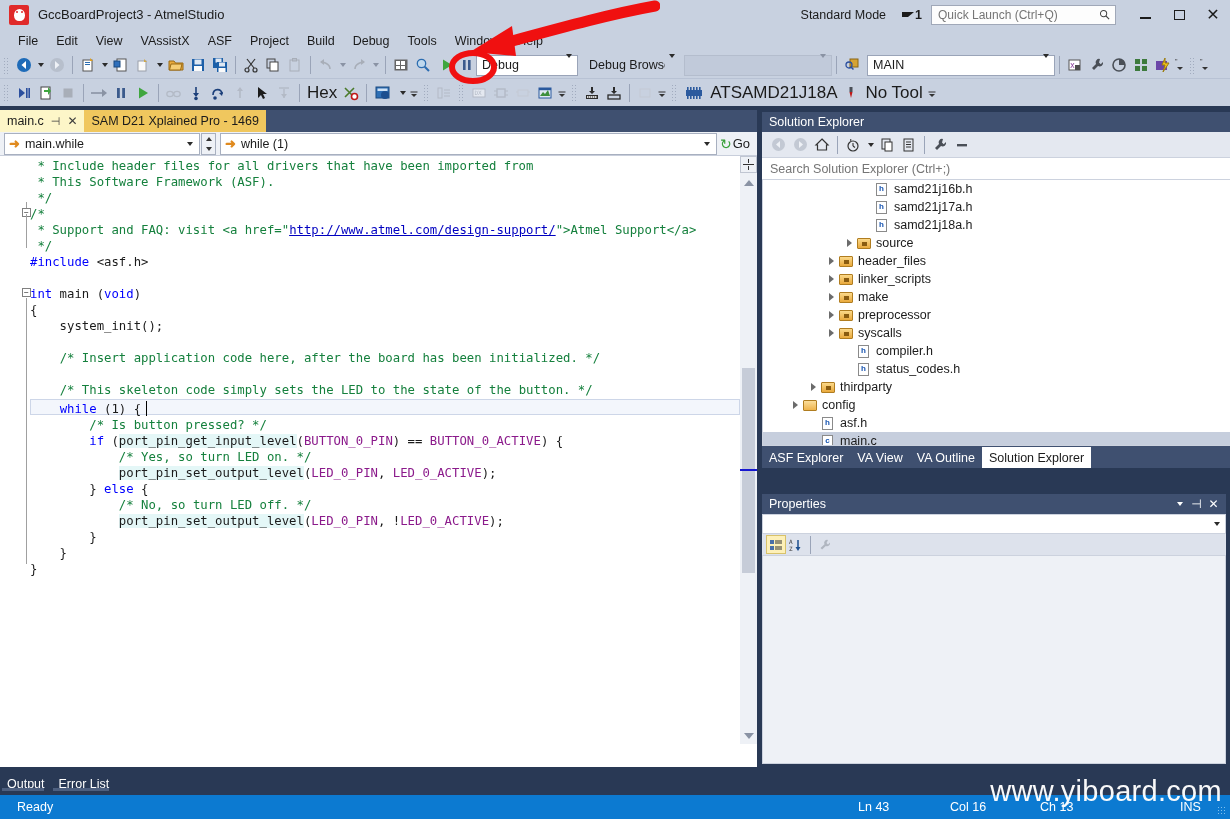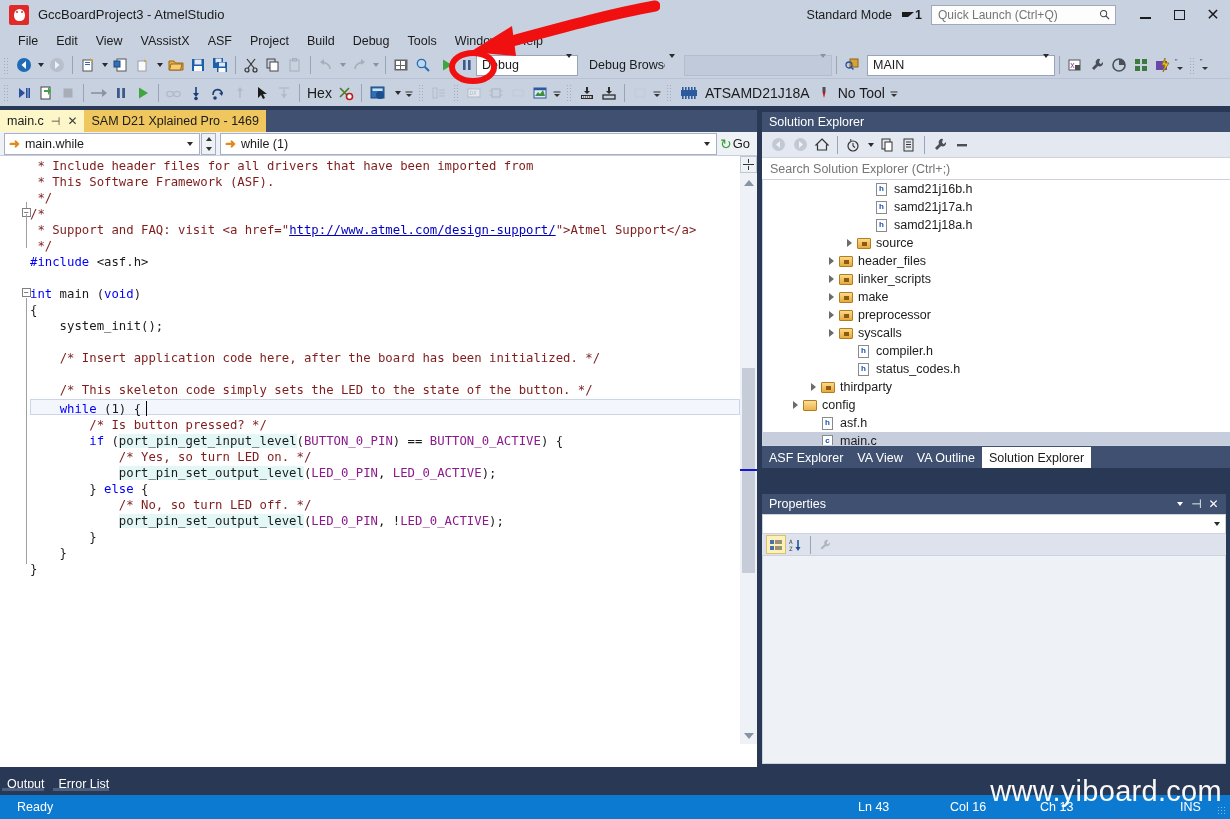--- a/index.html
+++ b/index.html
@@ -38,21 +38,21 @@
     content: ""; position: absolute; top: 2px; width: 2px; height: 2px;
     background: #e02a2a; border-radius: 50%;
   }
   .app-logo .bug:before { left: 2px; }
   .app-logo .bug:after { right: 2px; }
   .title-text { font-size: 13px; color: #1b1b1b; text-align: right; }
   .title-right {
     position: absolute; right: 0; top: 0; height: 29px;
     display: flex; align-items: center;
   }
-  .std-mode { font-size: 12.5px; color: #1b1b1b; margin-right: 10px; }
+  .std-mode { font-size: 12.5px; color: #1b1b1b; margin-right: 16px; }
   .funnel-wrap { display: flex; align-items: center; margin-right: 9px; }
   .funnel {
     width: 0; height: 0;
     border-left: 6px solid #1b1b1b; border-right: 6px solid transparent;
     border-top: 5px solid #1b1b1b;
     transform: none;
   }
   .funnel-num { font-size: 12.5px; font-weight: bold; color: #1b1b1b; margin-left: 1px; }
   .quick-launch {
     width: 185px; height: 20px; background: #fdfdfd;
@@ -111,21 +111,21 @@
     width: 22px; height: 22px; display: flex; align-items: center; justify-content: center;
     position: relative;
   }
   .tb-btn.wide { width: 26px; }
   .caret-dn {
     width: 0; height: 0; border-left: 3.5px solid transparent;
     border-right: 3.5px solid transparent; border-top: 4px solid #2b2b2b;
     margin-left: 1px;
   }
   .caret-dn.dim { border-top-color: #8a93a4; }
-  .tb-label { font-size: 14px; color: #1b1b1b; margin: 13px 3px; }
+  .tb-label { font-size: 17px; color: #1b1b1b; margin: 13px 3px; }
 
   .combo {
     height: 21px; background: #ffffff; border: 1px solid #9aa4b8;
     display: flex; align-items: center; padding: 0 2px 0 5px;
     font-size: 12.5px; color: #1b1b1b;
   }
   .combo .cv { flex: 1; white-space: nowrap; overflow: hidden; }
   .combo .ca { margin: 0 3px; }
   .combo.flat { background: #c8d1e0; border: none; }
   .combo.empty { background: #c1cada; border: 1px solid #b4bdcd; }
@@ -186,21 +186,21 @@
     position: absolute; left: 0; top: 0; width: 30px; height: 588px;
     background: #ffffff;
   }
   .code-text {
     position: absolute; left: 30px; top: 0;
     font-family: "DejaVu Sans Mono", monospace;
     font-size: 12.3px; line-height: 16px;
     white-space: pre;
     color: #1b1b1b;
   }
-  .c-comment { color: #7f1d1d; }
+  .c-comment { color: #15803d; }
   .c-kw { color: #0000ff; }
   .c-pre { color: #0000ff; }
   .c-macro { color: #8b1a8b; }
   .c-link { color: #0000c0; text-decoration: underline; }
   .c-fn { background: #e4f7f7; }
   .hl-line {
     position: absolute; left: 30px; width: 710px; height: 16px;
     border: 1px solid #cdd6e8; background: #f3f6fc;
   }
   .fold-box {

